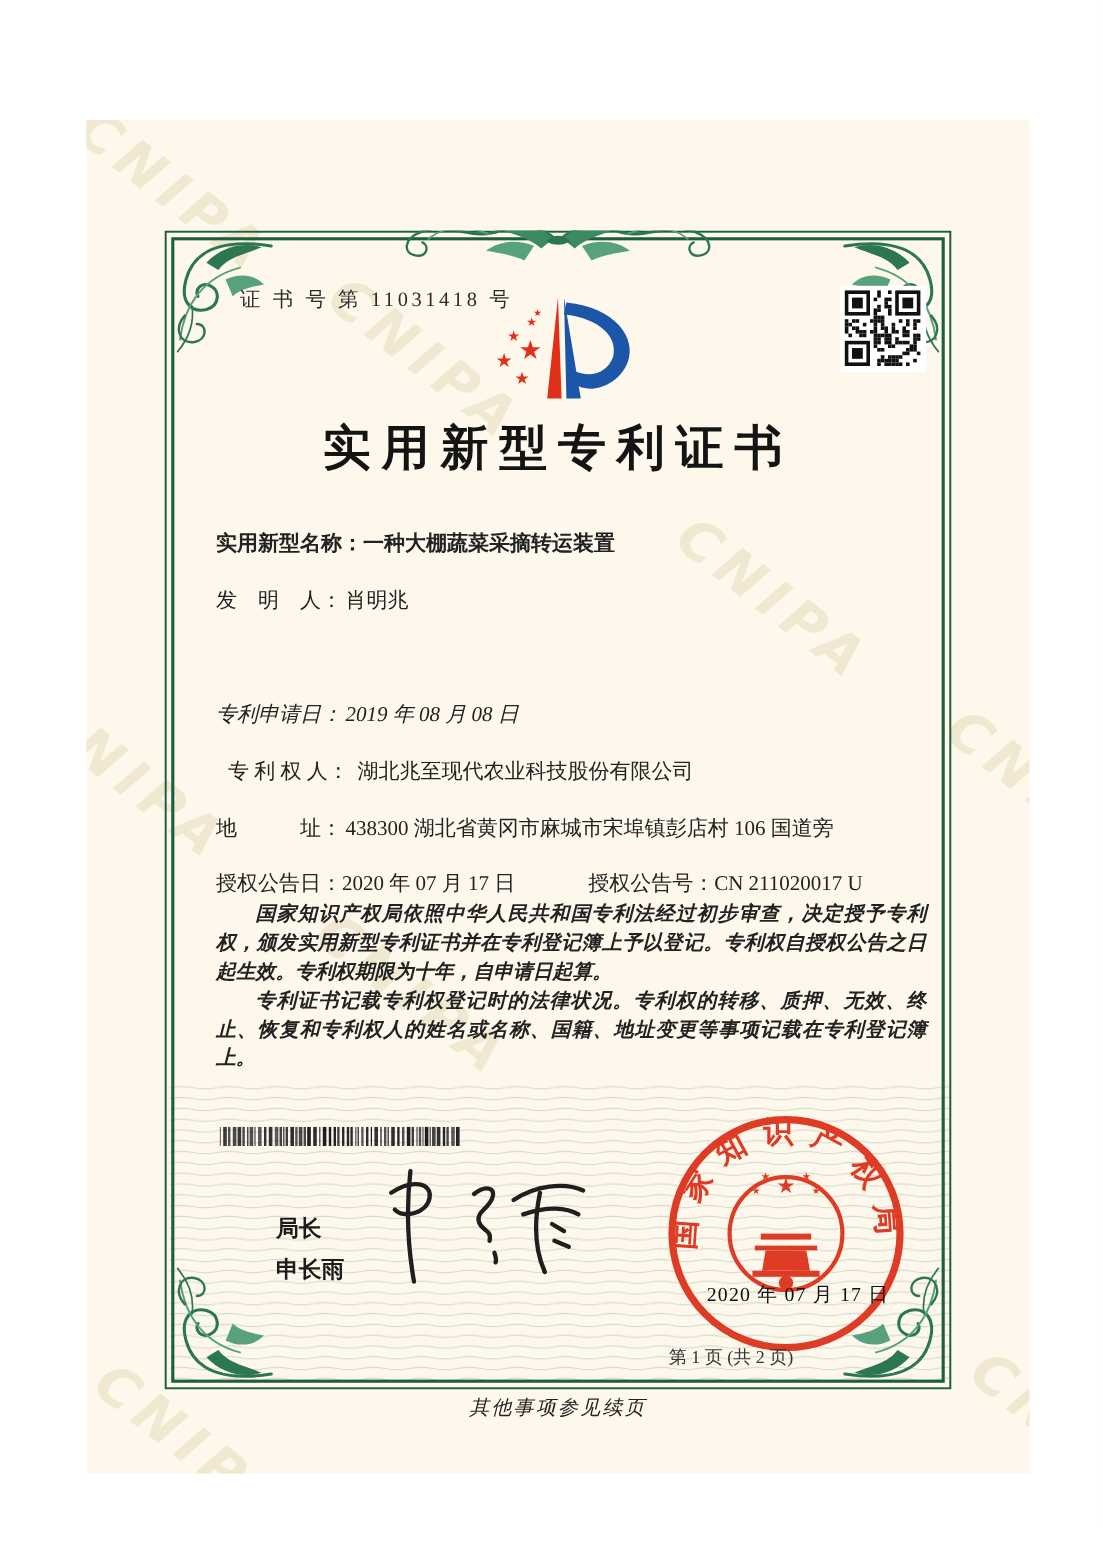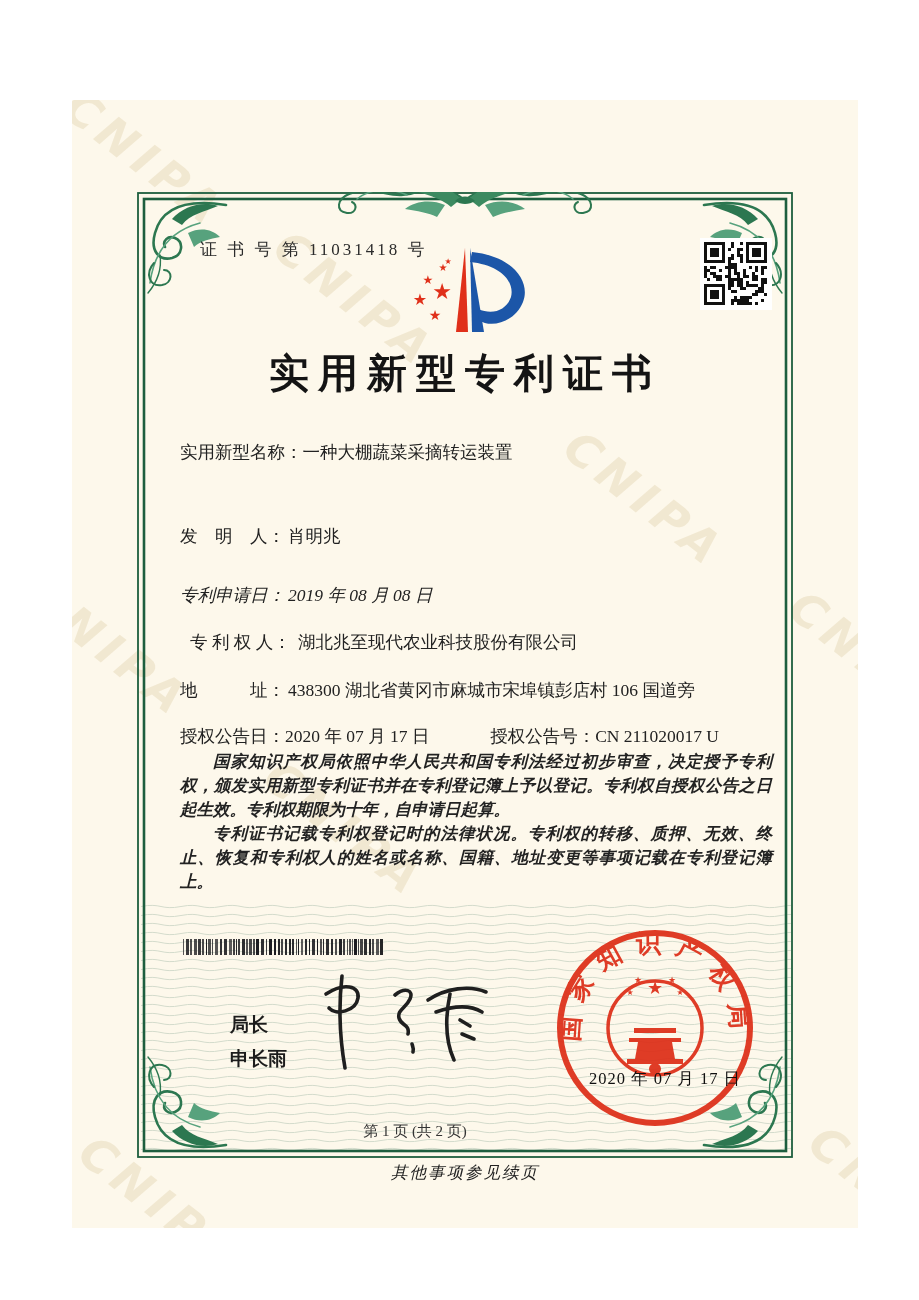--- a/index.html
+++ b/index.html
@@ -18,21 +18,21 @@
   .title{left:65px;top:246px;width:656px;text-align:center;font-size:40px;
          letter-spacing:9px;font-weight:600;color:#141414;}
   
   .frow{left:108px;font-size:17.5px;color:#222;white-space:nowrap;}
   .frow .lab{display:inline-block;min-width:108px;}
   .body-text{left:108px;top:650px;width:592px;font-size:16.5px;line-height:24px;
              color:#222;font-style:italic;text-align:justify;font-weight:bold;}
   .body-text p{margin:0;text-indent:2em;}
   .officer{left:116px;top:908px;font-family:"Liberation Sans","DejaVu Sans",sans-serif;
            font-weight:bold;font-size:19px;color:#1c1c1c;line-height:34px;margin-left:42px;}
-  .pageinfo{left:65px;top:1022px;width:524px;text-align:center;font-size:15px;color:#333;margin-left:16px;}
+  .pageinfo{left:65px;top:1022px;width:524px;text-align:right;font-size:15px;color:#333;}
   .footnote{left:0;top:1062px;width:786px;text-align:center;font-size:16.5px;
             font-style:italic;color:#222;letter-spacing:2px;}
   .sealdate{left:488px;top:968px;width:210px;text-align:center;font-size:16.5px;
             color:#101010;letter-spacing:1px;}
   svg{display:block;}
 </style>
 </head>
 <body>
 
 <div class="paper">
@@ -229,24 +229,24 @@
       <rect x="46" y="4" width="21" height="21" fill="#111"></rect>
       <rect x="49" y="7" width="15" height="15" fill="#fff"></rect>
       <rect x="52" y="10" width="9" height="9" fill="#111"></rect>
       <rect x="4" y="46" width="21" height="21" fill="#111"></rect>
       <rect x="7" y="49" width="15" height="15" fill="#fff"></rect>
       <rect x="10" y="52" width="9" height="9" fill="#111"></rect>
     </svg>
 
   <div class="abs title">实用新型专利证书</div>
 
-  <div class="abs frow" style="top:340px;">
+  <div class="abs frow" style="top:340px;font-weight:bold;">
     <span class="lab">实用新型名称：</span><span>一种大棚蔬菜采摘转运装置</span>
   </div>
-  <div class="abs frow" style="top:388px;margin-top:36px;">
+  <div class="abs frow" style="top:388px;">
     <span class="lab">发　明　人：</span><span>肖明兆</span>
   </div>
   <div class="abs frow" style="top:483px;font-style:italic;">
     <span class="lab">专利申请日：</span><span>2019 年 08 月 08 日</span>
   </div>
   <div class="abs frow" style="top:530px;margin-left:10px;">
     <span class="lab">专 利 权 人：</span><span>湖北兆至现代农业科技股份有限公司</span>
   </div>
   <div class="abs frow" style="top:578px;">
     <span class="lab">地　　　址：</span><span>438300 湖北省黄冈市麻城市宋埠镇彭店村 106 国道旁</span>

